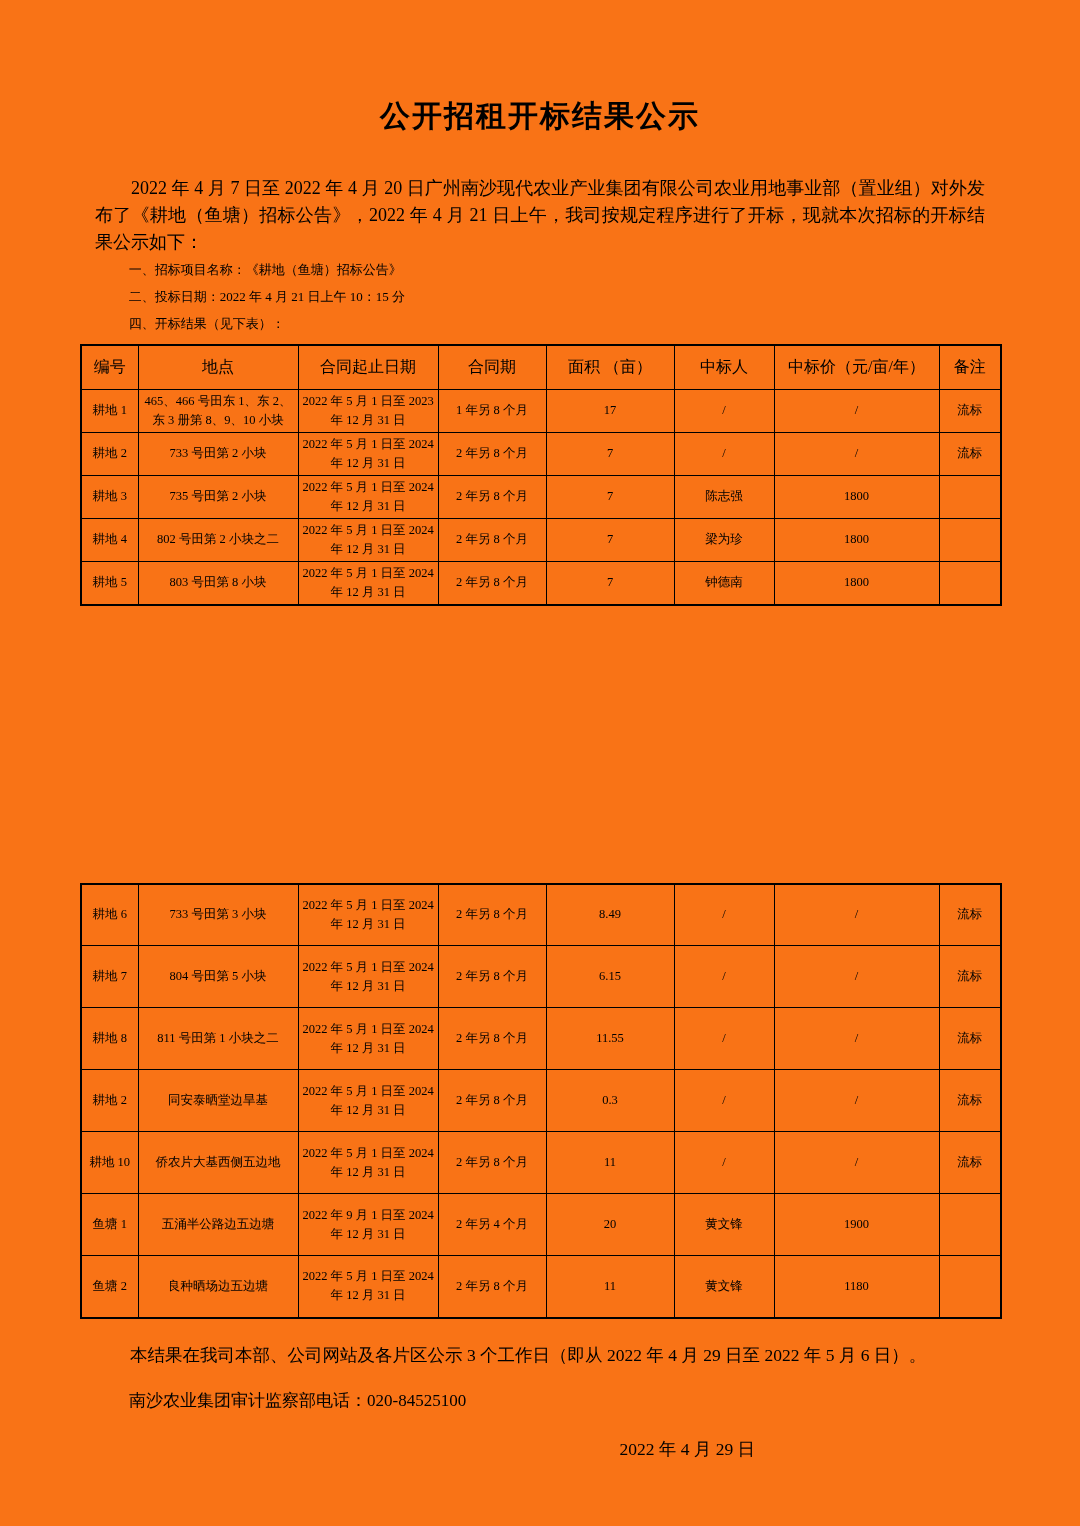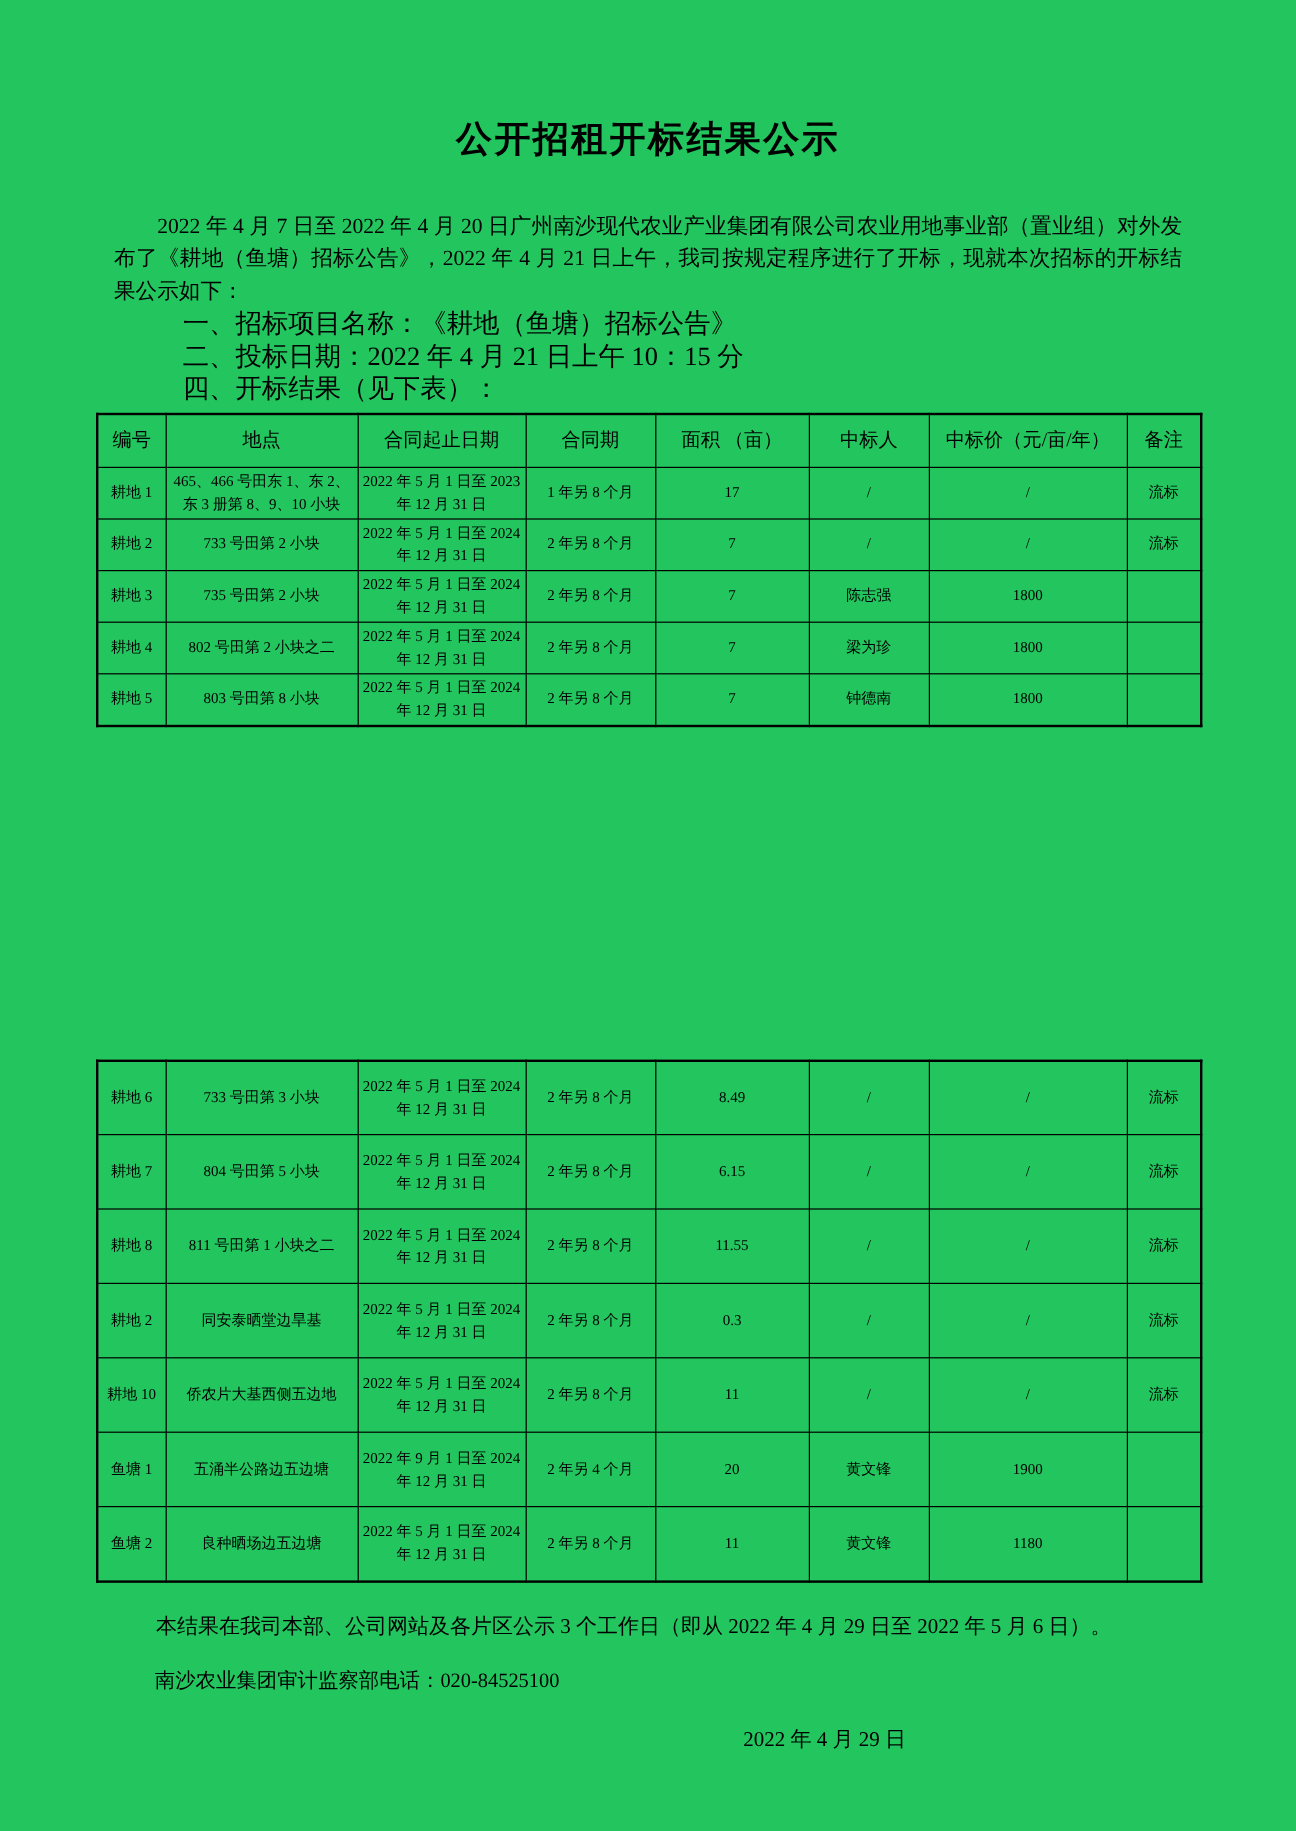--- a/index.html
+++ b/index.html
@@ -1,42 +1,42 @@
 <!DOCTYPE html>
 <html><head>
 <meta charset="utf-8">
 <style>
   * { margin: 0; padding: 0; box-sizing: border-box; }
   html, body { background: #ffffff; }
   .page {
     width: 1080px;
     height: 1526px;
     margin: 0 auto;
-    background: #22c55e;
+    background: #f97316;
     font-family: "Liberation Serif", "DejaVu Serif", serif;
     color: #000000;
     padding: 96px 80px 0 80px;
     position: relative;
   }
   .doc-title {
     text-align: center;
     font-size: 30px;
     font-weight: bold;
     letter-spacing: 2px;
     margin-bottom: 38px;
   }
   .doc-text { padding: 0 15px; }
   .intro {
     font-size: 18px;
     line-height: 27px;
     text-indent: 2em;
     text-align: justify;
   }
   .list-item {
-    font-size: 22px;
+    font-size: 13px;
     line-height: 27px;
     padding-left: 2.6em;
   }
   table.results {
     width: 920px;
     border-collapse: collapse;
     table-layout: fixed;
     border: 2px solid #000;
     margin-top: 7px;
   }

